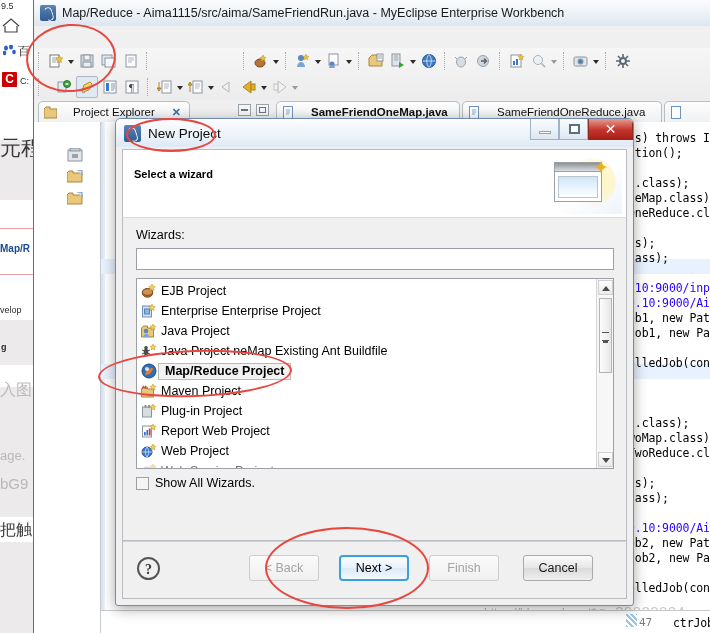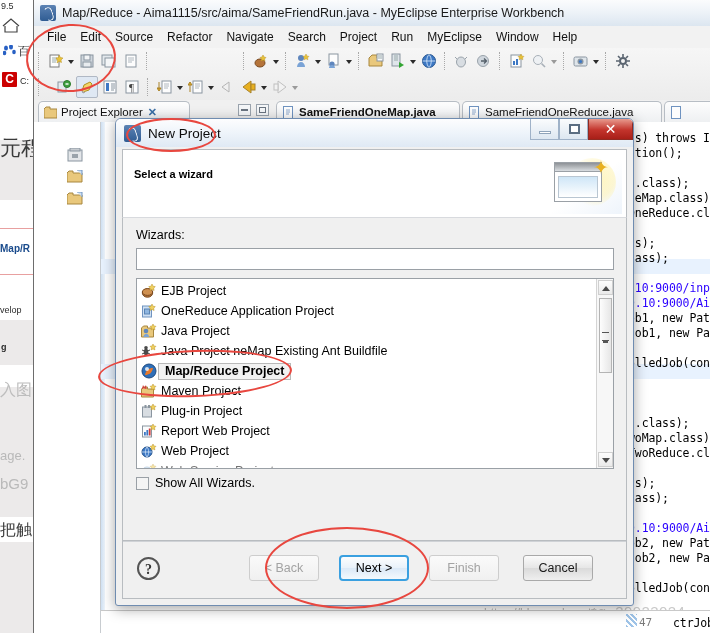--- a/index.html
+++ b/index.html
@@ -123,21 +123,21 @@
     position: absolute; left: 0; top: 100px; right: 0; height: 22px;
     background: #f0f0f0;
   }
   .tab {
     position: absolute; top: 1px; height: 21px;
     background: linear-gradient(to bottom, #fdfdfd, #eef0f2);
     border: 1px solid #b7bdc4; border-bottom: none;
     border-radius: 5px 5px 0 0;
     display: flex; align-items: center;
     font-size: 11.5px; color: #111; white-space: nowrap;
-    box-sizing: border-box; padding: 0 5px;
+    box-sizing: border-box; padding: 0 5px; gap: 12px;
   }
   .tab .tico { width: 13px; height: 13px; margin-right: 4px; flex: none; position: relative; }
   .tab-close {
     margin-left: 5px; font-size: 11px; color: #3a6ea5; font-weight: bold;
   }
   .tab-mini {
     position: absolute; top: 4px; width: 13px; height: 12px;
     border: 1px solid #9aa3ad; background: #f4f6f8; box-sizing: border-box;
   }
   .tab-mini::after {
@@ -448,33 +448,20 @@
     <div class="ls-redline" style="left:0;top:274px;width:33px;"></div>
   </div>
 
   <div class="ide">
 
     <div class="ide-titlebar">
       <div class="ide-title-icon"></div>
       <div class="ide-title-text">Map/Reduce - Aima1115/src/aima/SameFriendRun.java - MyEclipse Enterprise Workbench</div>
     </div>
 
-    <div class="ide-menubar">
-      <div class="menu-item">File</div>
-      <div class="menu-item">Edit</div>
-      <div class="menu-item">Source</div>
-      <div class="menu-item">Refactor</div>
-      <div class="menu-item">Navigate</div>
-      <div class="menu-item">Search</div>
-      <div class="menu-item">Project</div>
-      <div class="menu-item">Run</div>
-      <div class="menu-item">MyEclipse</div>
-      <div class="menu-item">Window</div>
-      <div class="menu-item">Help</div>
-    </div>
 
     <div class="ide-toolbar">
       <div class="tb-row r1">
         <div class="tb-sep"></div>
         <div class="tb-btn">
           <svg class="ico" viewBox="0 0 16 16">
               <rect x="2" y="2" width="9" height="12" fill="#fdfdfd" stroke="#7a7a7a"></rect>
               <path d="M4 5h5M4 7h5M4 9h4" stroke="#9aa" stroke-width="1"></path>
               <path d="M11 2l1.5 2.5L15 5l-2 2 .5 2.5L11 8.5 9 10l.5-2.5L8 5l2.5-.5z" fill="#e8c23a" stroke="#b99020" stroke-width=".5"></path>
             </svg>
@@ -809,21 +796,21 @@
             </div>
 
             <div class="wl-item">
               <span class="wl-ico">
                 <svg viewBox="0 0 16 16" width="16" height="16">
                     <rect x="1.5" y="3" width="9" height="11" fill="#cfe0f2" stroke="#6f93c0"></rect>
                     <rect x="3.5" y="6" width="5" height="5" fill="#8fb6e0" stroke="#5a84b5"></rect>
                     <path d="M11 1l1 2.2 2.3.4-1.6 1.6.4 2.3-2.1-1.1-2.1 1.1.4-2.3L7.7 3.6 10 3.2z" fill="#f0d060" stroke="#b99020" stroke-width=".5"></path>
                   </svg>
               </span>
-              <span class="wl-label">OneReduce Application Project</span>
+              <span class="wl-label">Enterprise Enterprise Project</span>
             </div>
 
             <div class="wl-item">
               <span class="wl-ico">
                 <svg viewBox="0 0 16 16" width="16" height="16">
                     <path d="M0.5 5l2-2h4v2h6v9h-12z" fill="#e9c87c" stroke="#a8873f"></path>
                     <circle cx="5" cy="8" r="2.3" fill="#5f86bd"></circle>
                     <path d="M2.5 14c0-2 1.2-3.3 2.8-3.3S8 12 8 14z" fill="#7aa3d6"></path>
                     <path d="M12 1l.9 2 2.1.3-1.5 1.5.4 2.1-1.9-1-1.9 1 .4-2.1L9 3.3 11.1 3z" fill="#f0d060" stroke="#b99020" stroke-width=".5"></path>
                   </svg>

